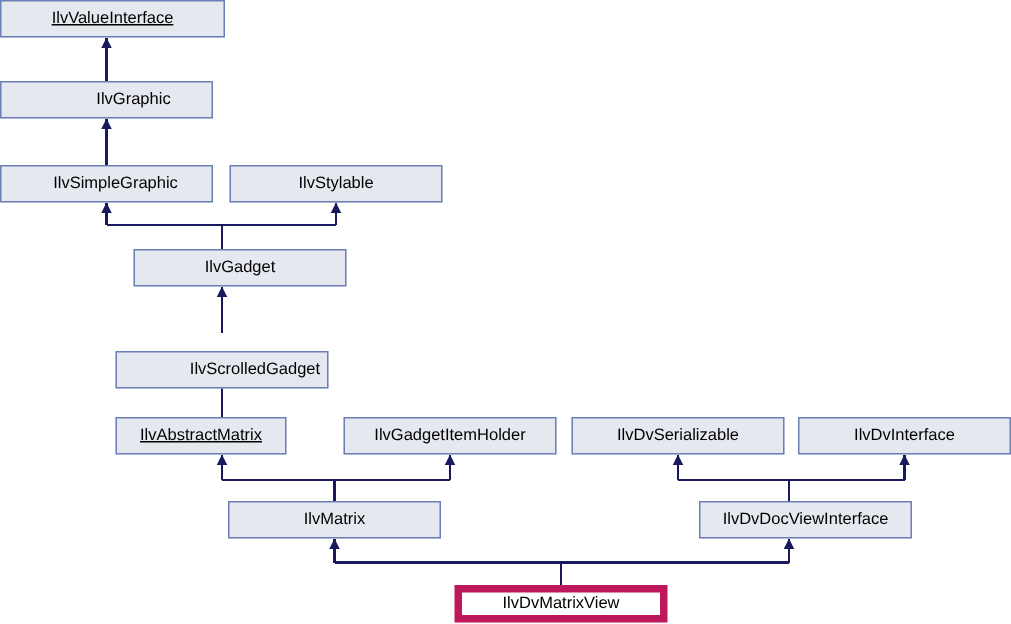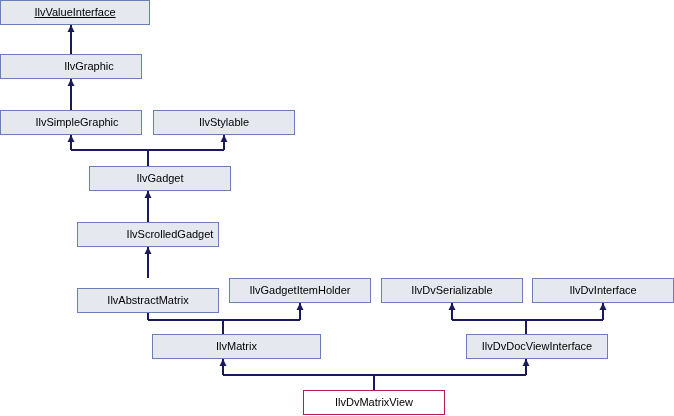--- a/index.html
+++ b/index.html
@@ -31,21 +31,21 @@
     color: #000000;
     font-size: 11px;
     line-height: 1;
     display: flex;
     align-items: center;
     justify-content: center;
     white-space: nowrap;
     letter-spacing: 0px;
   }
   .node.focus {
-    border: 1px solid #be185d;
+    border: 5px solid #be185d;
     background: #ffffff;
   }
 </style>
 </head>
 <body>
 
 <div id="diagram">
   <svg id="edges" width="674" height="416" viewBox="0 0 674 416">
       <line x1="71" y1="54" x2="71" y2="25" stroke="#19195e" stroke-width="1.6" shape-rendering="crispEdges"></line>
       <path d="M 71 25 L 67.5 32 L 74.5 32 Z" fill="#19195e"></path>
@@ -97,36 +97,36 @@
       </div>
       <div class="node" style="left: 0px; top: 110px; width: 142px; height: 25px; padding-left: 12px;">
         <span>IlvSimpleGraphic</span>
       </div>
       <div class="node" style="left: 153px; top: 110px; width: 142px; height: 25px;">
         <span>IlvStylable</span>
       </div>
       <div class="node" style="left: 77px; top: 166px; width: 142px; height: 25px; margin-left: 12px;">
         <span>IlvGadget</span>
       </div>
-      <div class="node" style="left: 77px; top: 222px; width: 142px; height: 25px; padding-left: 44px;">
+      <div class="node" style="left: 77px; top: 234px; width: 142px; height: 25px; padding-left: 44px;">
         <span>IlvScrolledGadget</span>
       </div>
-      <div class="node" style="left: 77px; top: 288px; width: 142px; height: 25px;">
+      <div class="node" style="left: 77px; top: 278px; width: 114px; height: 25px; text-decoration: underline;">
         <span>IlvAbstractMatrix</span>
       </div>
       <div class="node" style="left: 229px; top: 278px; width: 142px; height: 25px;">
         <span>IlvGadgetItemHolder</span>
       </div>
       <div class="node" style="left: 381px; top: 278px; width: 142px; height: 25px;">
         <span>IlvDvSerializable</span>
       </div>
       <div class="node" style="left: 532px; top: 278px; width: 142px; height: 25px;">
         <span>IlvDvInterface</span>
       </div>
-      <div class="node" style="left: 152px; top: 334px; width: 169px; height: 25px;">
+      <div class="node" style="left: 152px; top: 334px; width: 142px; height: 25px;">
         <span>IlvMatrix</span>
       </div>
       <div class="node" style="left: 455px; top: 334px; width: 142px; height: 25px; margin-left: 11px;">
         <span>IlvDvDocViewInterface</span>
       </div>
       <div class="node focus" style="left: 303px; top: 390px; width: 142px; height: 25px;">
         <span>IlvDvMatrixView</span>
       </div>
     </div>
 </div>

